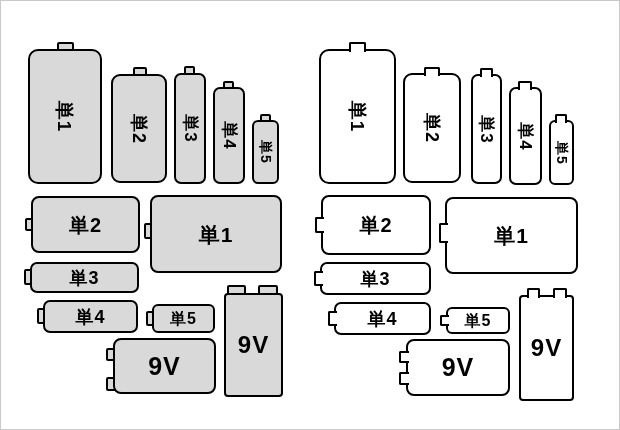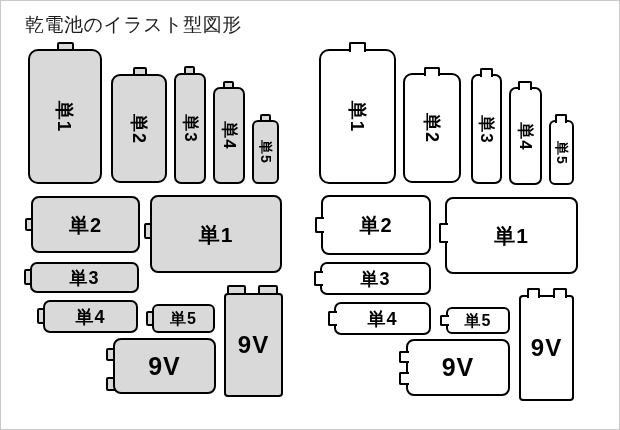--- a/index.html
+++ b/index.html
@@ -25,21 +25,20 @@
   .nub.g-top  { border-radius:2px 2px 0 0; }
   .nub.g-left { border-radius:2px 0 0 2px; }
   .nub.w-top  { background:#fff; z-index:2; border-bottom:none; border-radius:2px 2px 0 0; }
   .nub.w-left { background:#fff; z-index:2; border-right:none;  border-radius:2px 0 0 2px; }
 </style>
 </head>
 <body>
 
 <div class="canvas">
 
-  <div class="title">乾電池のイラスト型図形</div>
 
   <div class="nub g g-top" style="left:56px;top:41px;width:17px;height:10px"></div>
   <div class="bat gray" style="left:27px;top:48px;width:74px;height:135px;border-radius:10px">
     <span class="lbl rot" style="font-size:19px">単1</span>
   </div>
   <div class="nub g g-top" style="left:132px;top:66px;width:14px;height:10px"></div>
   <div class="bat gray" style="left:110px;top:73px;width:56px;height:109px;border-radius:9px">
     <span class="lbl rot" style="font-size:18px">単2</span>
   </div>
   <div class="nub g g-top" style="left:183px;top:65px;width:11px;height:10px"></div>

